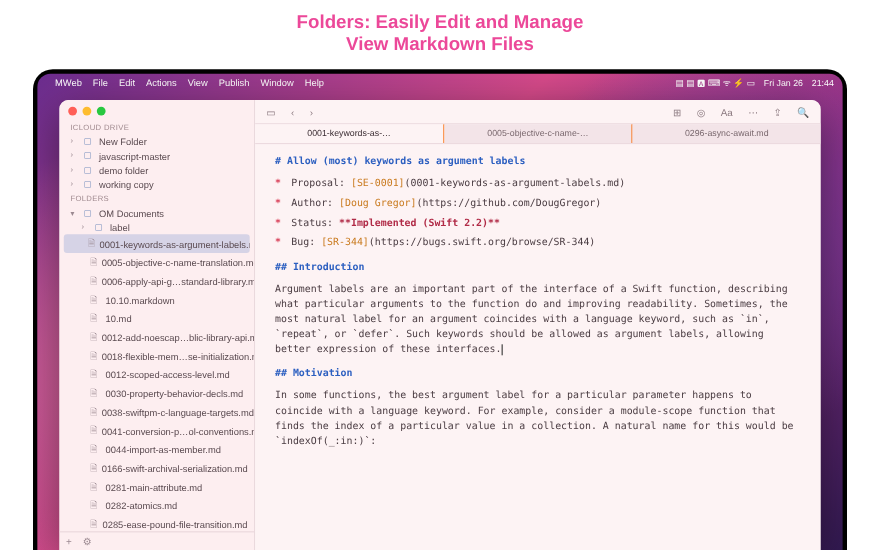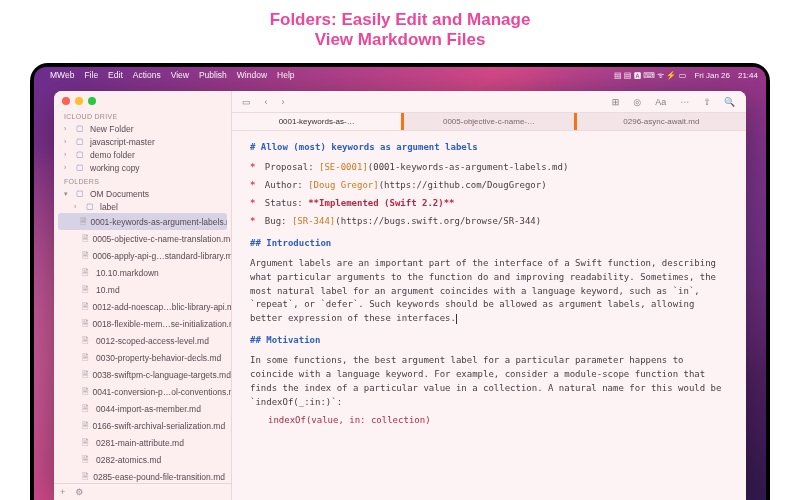--- a/index.html
+++ b/index.html
@@ -36,21 +36,21 @@
   .sb-foot { margin-top:auto; border-top:1px solid #e8d6db; display:flex; padding:3px 6px; gap:10px; color:#9a8890; font-size:9px;}
   .sb-list { overflow:hidden; flex:1; }
 
   
   .main { flex:1; display:flex; flex-direction:column; background:#fdf3f4; }
   .toolbar { height:22px; border-bottom:1px solid #ecdadf; display:flex; align-items:center; padding:0 8px; gap:10px; color:#8c7a80; font-size:9px;}
   .toolbar .spacer{flex:1;}
   .toolbar .tb-btn{ padding:0 2px; }
 
   .tabbar { height:18px; display:flex; border-bottom:1px solid #ecdadf; font-size:8px; color:#7a686e;}
-  .tab { flex:1; display:flex; align-items:center; justify-content:center; padding:0 6px; border-right:3px solid #f97316; white-space:nowrap; overflow:hidden; text-overflow:ellipsis; background:#f3e4e8;}
+  .tab { flex:1; display:flex; align-items:center; justify-content:center; padding:0 6px; border-right:1px solid #f97316; white-space:nowrap; overflow:hidden; text-overflow:ellipsis; background:#f3e4e8;}
   .tab.active { background:#fdf3f4; color:#3a2c32;}
   .tab:last-child{border-right:none;}
 
   .editor { flex:1; padding:10px 18px 0 18px; font-family:Menlo,Consolas,monospace; font-size:9px; line-height:1.55; color:#4a3c42; overflow:hidden; }
   .editor .h1 { color:#2c5fc0; font-weight:bold; margin-bottom:6px;}
   .editor .h2 { color:#2c5fc0; font-weight:bold; margin:8px 0 6px 0;}
   .editor .bullet::before{content:"*"; color:#d9415a; font-weight:bold; margin-right:4px;}
   .editor .link { color:#c97a1e; }
   .editor .strong { color:#b02a46; font-weight:bold;}
   .editor .code-inline { color:#b02a46; }
@@ -234,19 +234,18 @@
           <div id="meta-list">
               <div class="para bullet"> Proposal: <span class="link">[SE-0001]</span>(0001-keywords-as-argument-labels.md)</div>
               <div class="para bullet"> Author: <span class="link">[Doug Gregor]</span>(https://github.com/DougGregor)</div>
               <div class="para bullet"> Status: <span class="strong">**Implemented (Swift 2.2)**</span></div>
               <div class="para bullet"> Bug: <span class="link">[SR-344]</span>(https://bugs.swift.org/browse/SR-344)</div>
             </div>
           <div class="h2">## Introduction</div>
           <div class="para"><span>Argument labels are an important part of the interface of a Swift function, describing what particular arguments to the function do and improving readability. Sometimes, the most natural label for an argument coincides with a language keyword, such as `in`, `repeat`, or `defer`. Such keywords should be allowed as argument labels, allowing better expression of these interfaces.</span><span class="cursor"></span></div>
           <div class="h2">## Motivation</div>
           <div class="para">In some functions, the best argument label for a particular parameter happens to coincide with a language keyword. For example, consider a module-scope function that finds the index of a particular value in a collection. A natural name for this would be `indexOf(_:in:)`:</div>
-          <div class="para indent red">indexOf(value, in: collection)</div>
         </div>
       </div>
 
     </div>
   </div>
 </div>
 
 </body></html>

